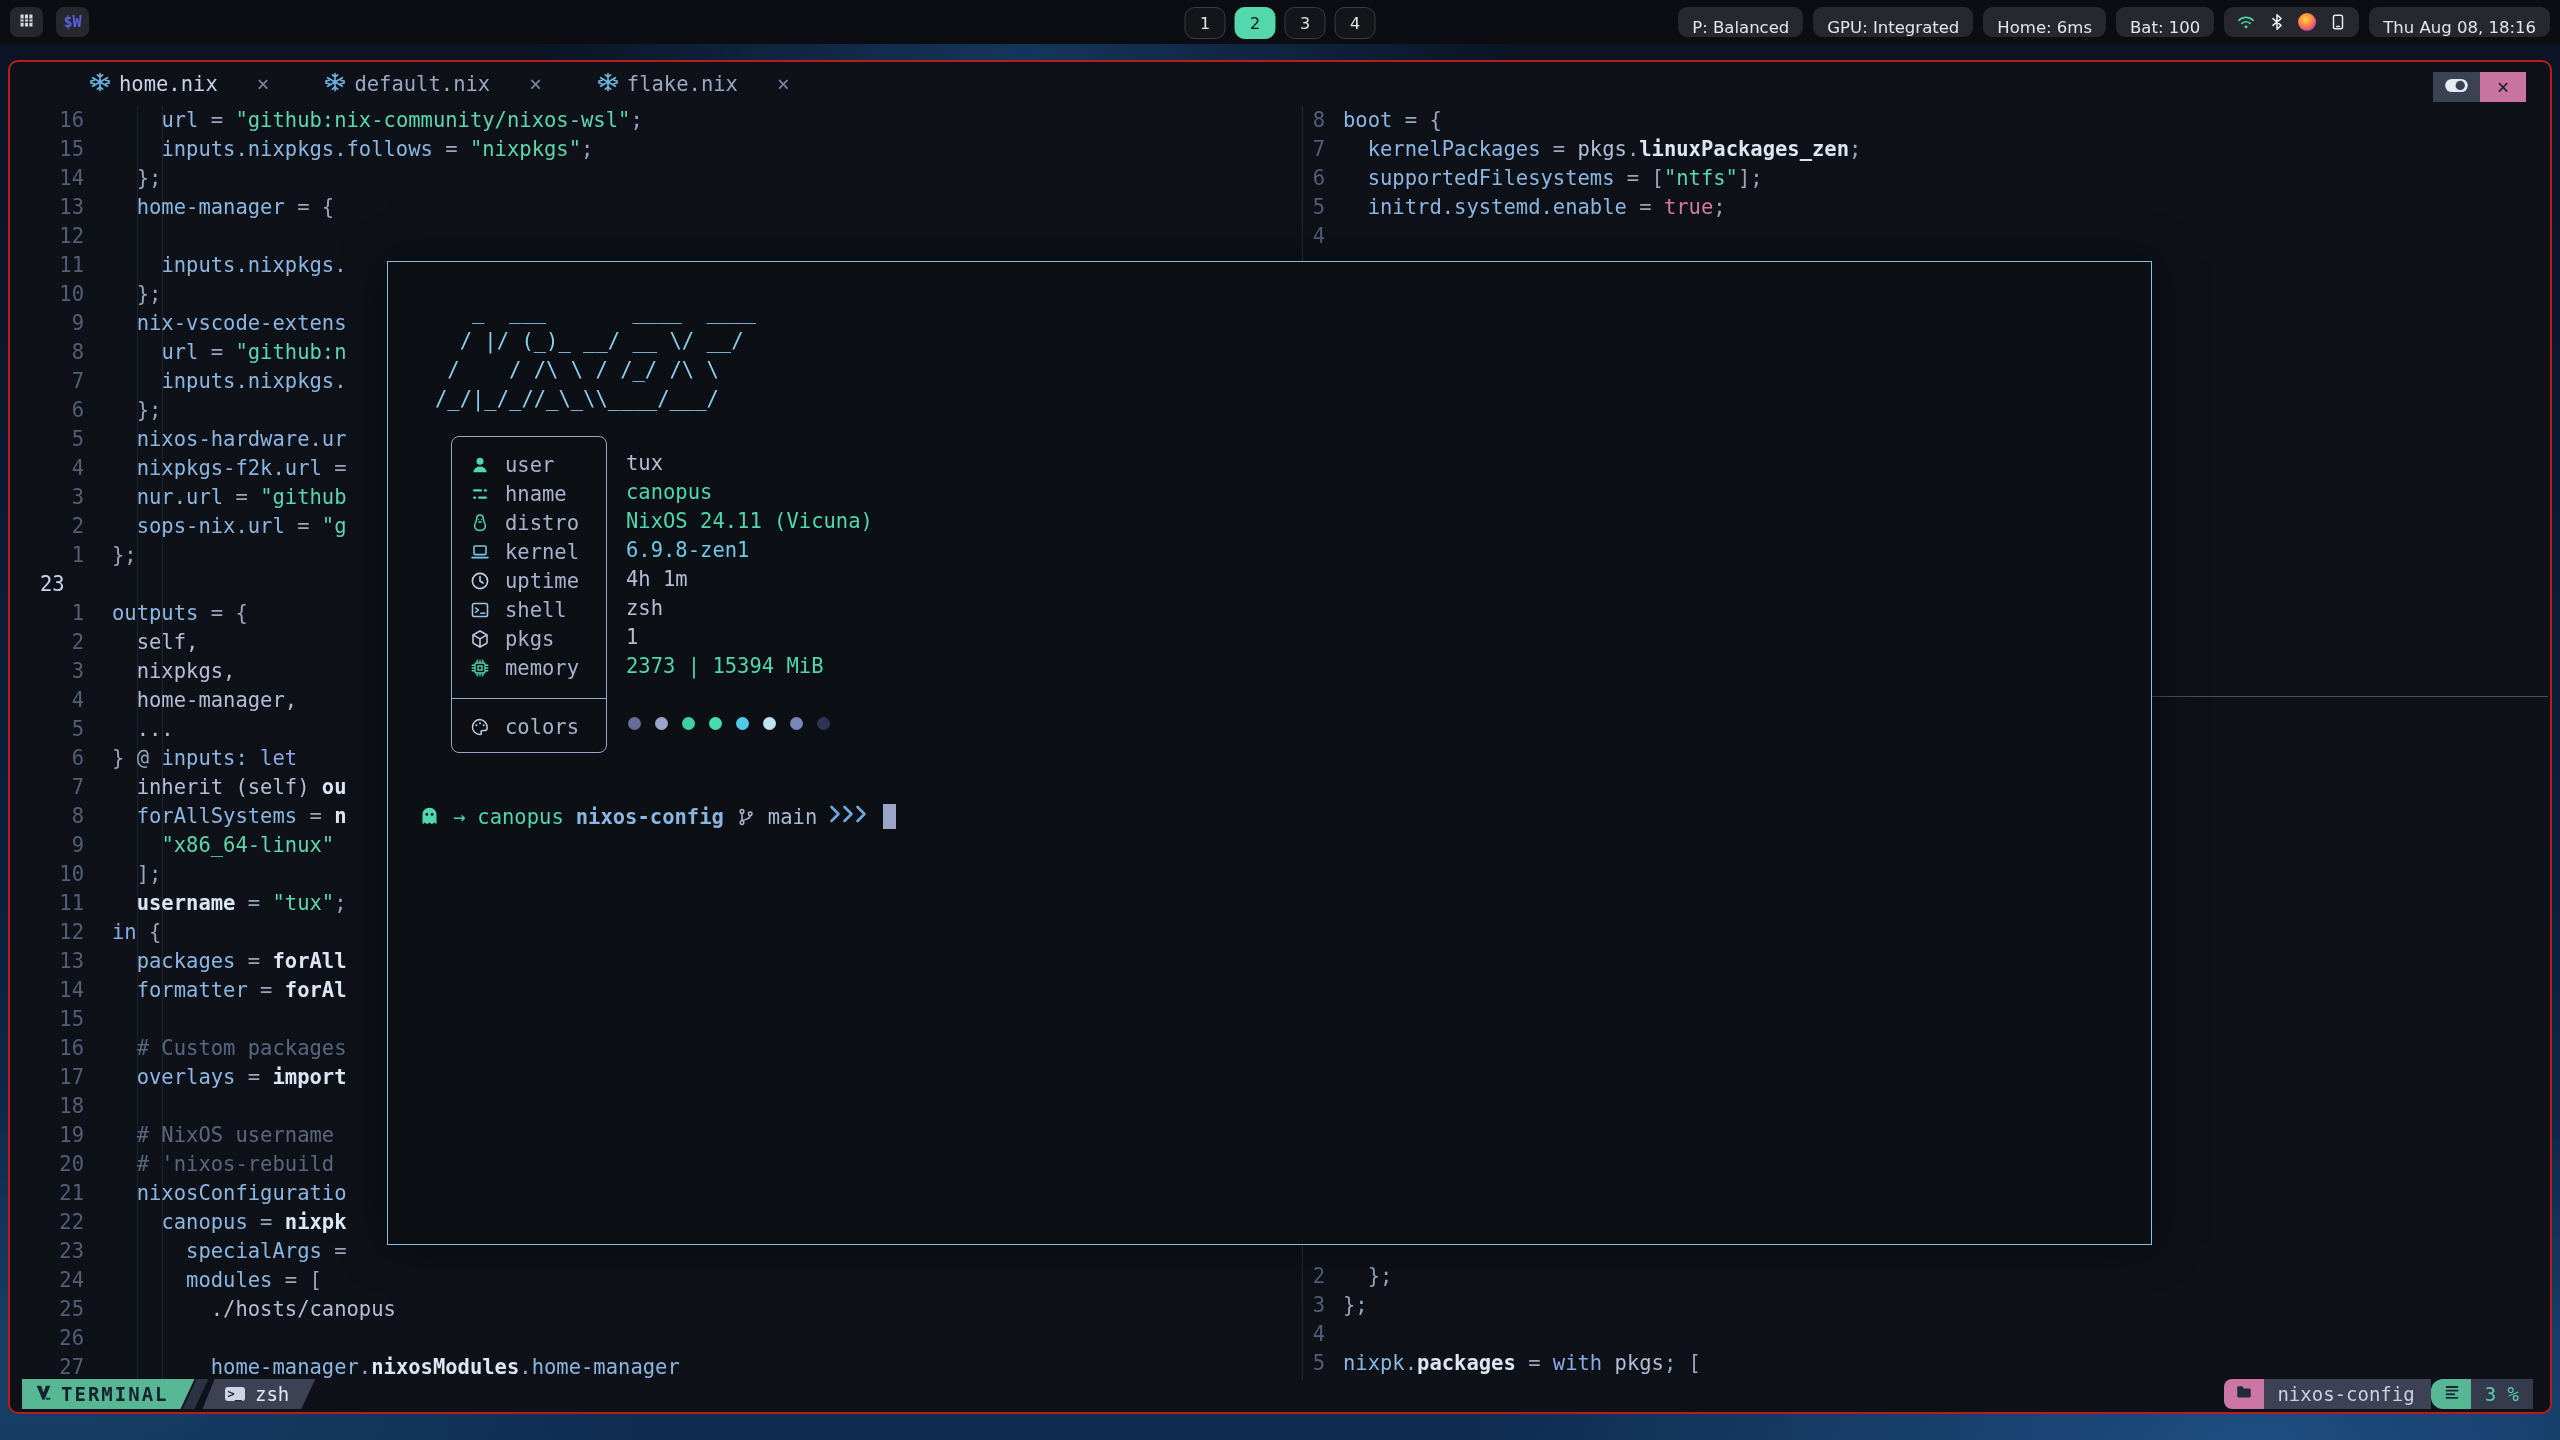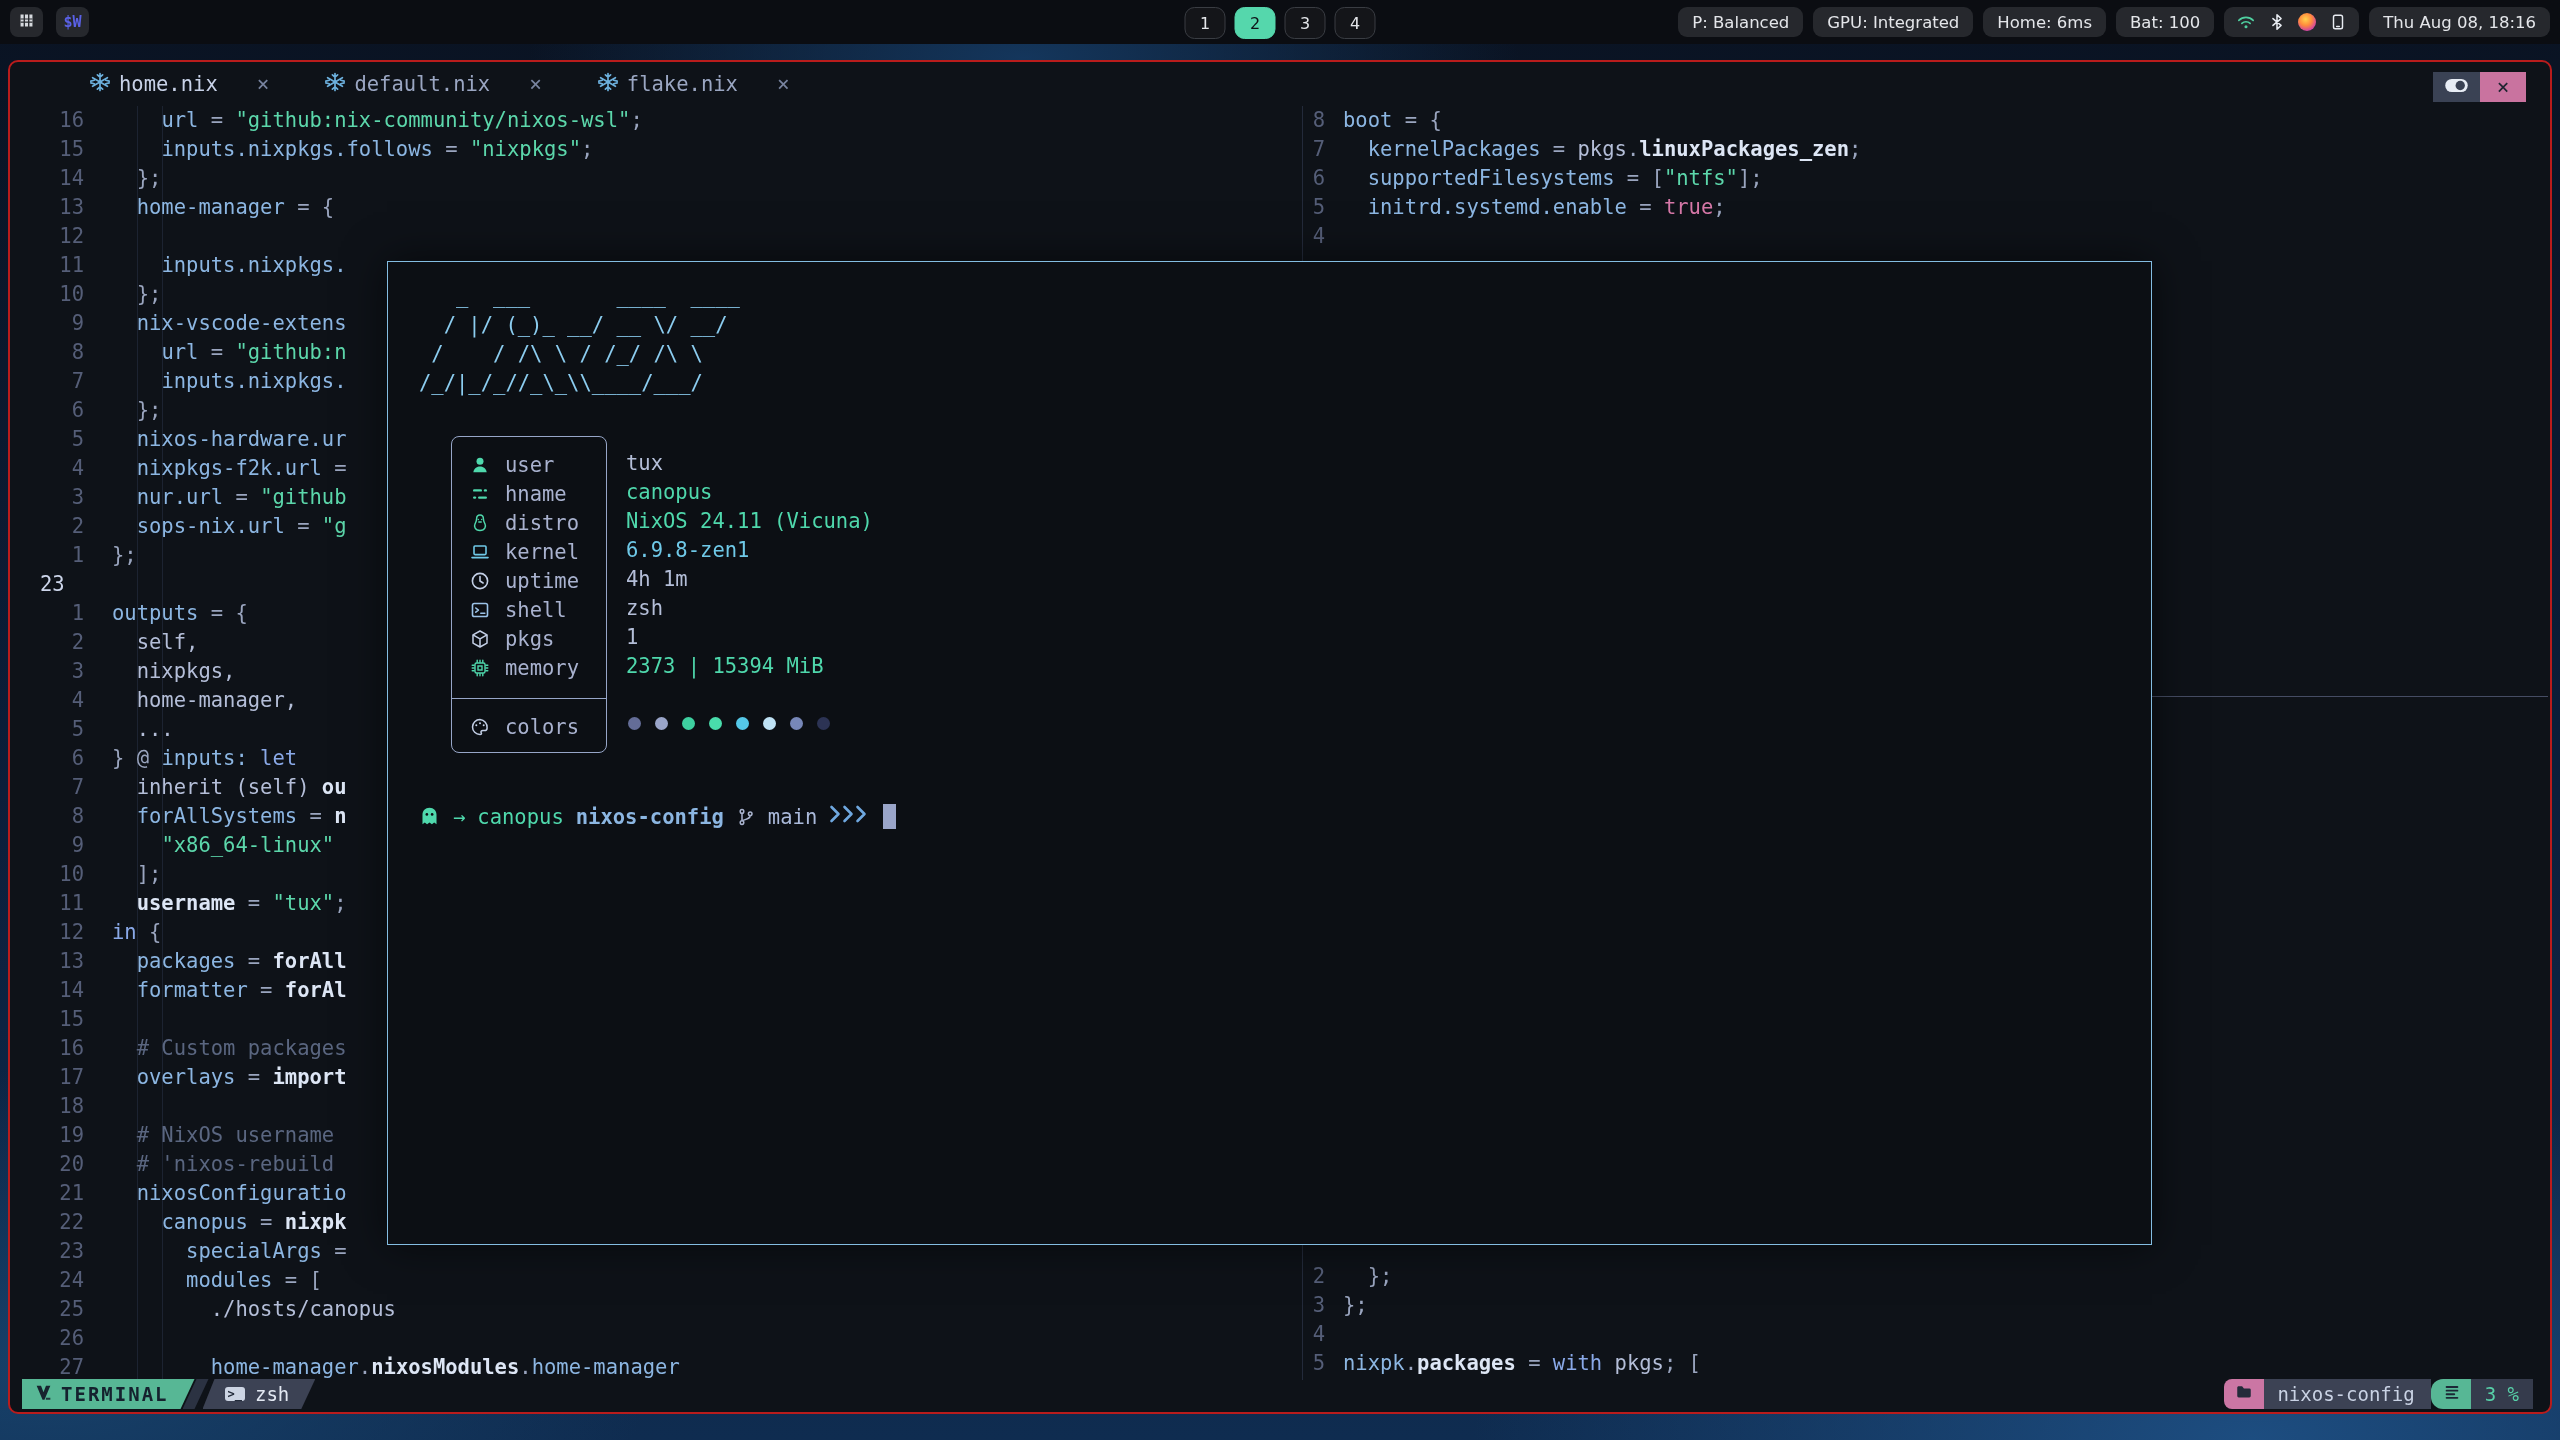--- a/index.html
+++ b/index.html
@@ -16,21 +16,21 @@
   .tb-btn{width:33px;height:30px;border-radius:8px;background:#26282d;display:flex;
     align-items:center;justify-content:center;color:#d6d9de;}
   .tb-btn svg{width:17px;height:17px;}
   #logo-btn{color:#5a61e6;font-family:"DejaVu Sans Mono",monospace;font-weight:bold;font-size:15px;}
   #workspaces{position:absolute;left:50%;top:7px;transform:translateX(-50%);display:flex;gap:9px;}
   .ws{width:39px;height:30px;border-radius:10px;border:1px solid #3a3d43;background:#141519;
     color:#e4e6ea;font-size:16px;display:flex;align-items:center;justify-content:center;}
   .ws.active{background:#55d7ac;border-color:#55d7ac;color:#0f1318;}
   .tb-right{position:absolute;right:10px;top:7px;display:flex;gap:10px;align-items:center;}
   .pill{height:30px;border-radius:9px;background:#26282d;color:#e4e6ea;font-size:16.5px;
-    display:flex;align-items:center;padding:0 14px;white-space:nowrap;}
+    display:flex;align-items:flex-end;padding:0 14px;white-space:nowrap;}
   #tray{gap:12px;display:flex;align-items:center;padding:0 12px;}
   .tray-ic{width:19px;height:19px;display:flex;align-items:center;justify-content:center;}
   .tray-ic svg{width:18px;height:18px;}
   #media-ic{width:18px;height:18px;border-radius:50%;
     background:radial-gradient(circle at 42% 35%, #ffd24d 0%, #ff8a3d 40%, #d4479e 72%, #8a2fa8 100%);}
   
   #window{position:absolute;left:8px;top:60px;width:2544px;height:1354px;border:2px solid #b91c1c;
     border-radius:10px;background:#0e1218;box-sizing:border-box;}
   #win-inner{position:relative;width:2540px;height:1350px;overflow:hidden;border-radius:8px;}
   
@@ -57,21 +57,21 @@
   #pane-rt-lines .ln,#pane-rb-lines .ln{flex:0 0 44px;padding-right:12px;}
   #pane-rt-lines .code,#pane-rb-lines .code{padding-left:6px;}
   .guide{position:absolute;top:44px;height:1274px;width:1px;background:#1c2331;}
   #vdivider{position:absolute;left:1292px;top:44px;width:1px;height:1274px;background:#232a3a;}
   #hdivider{position:absolute;left:1293px;top:634px;width:1245px;height:1px;background:#454c63;}
   .tk-p{color:#8cb6e2}.tk-o{color:#9aa5bf}.tk-s{color:#5cd7ab}.tk-l{color:#b4bed8}
   .tk-w{color:#dde6f5;font-weight:600}.tk-c{color:#5a6680}.tk-k{color:#8aa9e8}.tk-m{color:#d678a8}
   
   #float{position:absolute;left:377px;top:199px;width:1765px;height:984px;background:#0c0f14;
     border:1.5px solid #84bde2;box-sizing:border-box;box-shadow:0 0 40px rgba(0,0,0,.55);}
-  #ascii{position:absolute;left:31px;top:20px;margin:0;font-size:20.5px;line-height:29px;color:#8ccdf0;}
+  #ascii{position:absolute;left:31px;top:20px;margin:16px;font-size:20.5px;line-height:29px;color:#8ccdf0;}
   #fetch-box{position:absolute;left:63px;top:174px;width:156px;height:317px;border:1.3px solid #97a6c8;
     border-radius:8px;box-sizing:border-box;}
   #fetch-rows{position:absolute;left:0;top:13px;width:100%;}
   .f-row{display:flex;align-items:center;height:29px;padding-left:17px;}
   .f-ic{width:21px;height:21px;margin-right:15px;display:flex;align-items:center;justify-content:center;}
   .f-ic svg{width:20px;height:20px;}
   .f-label{color:#a9b2cf;font-size:20.5px;}
   #fetch-div{position:absolute;left:0;top:261px;width:100%;height:1px;background:#97a6c8;}
   #fetch-colors-row{position:absolute;left:0;top:275px;width:100%;}
   #fetch-values{position:absolute;left:238px;top:187px;}

